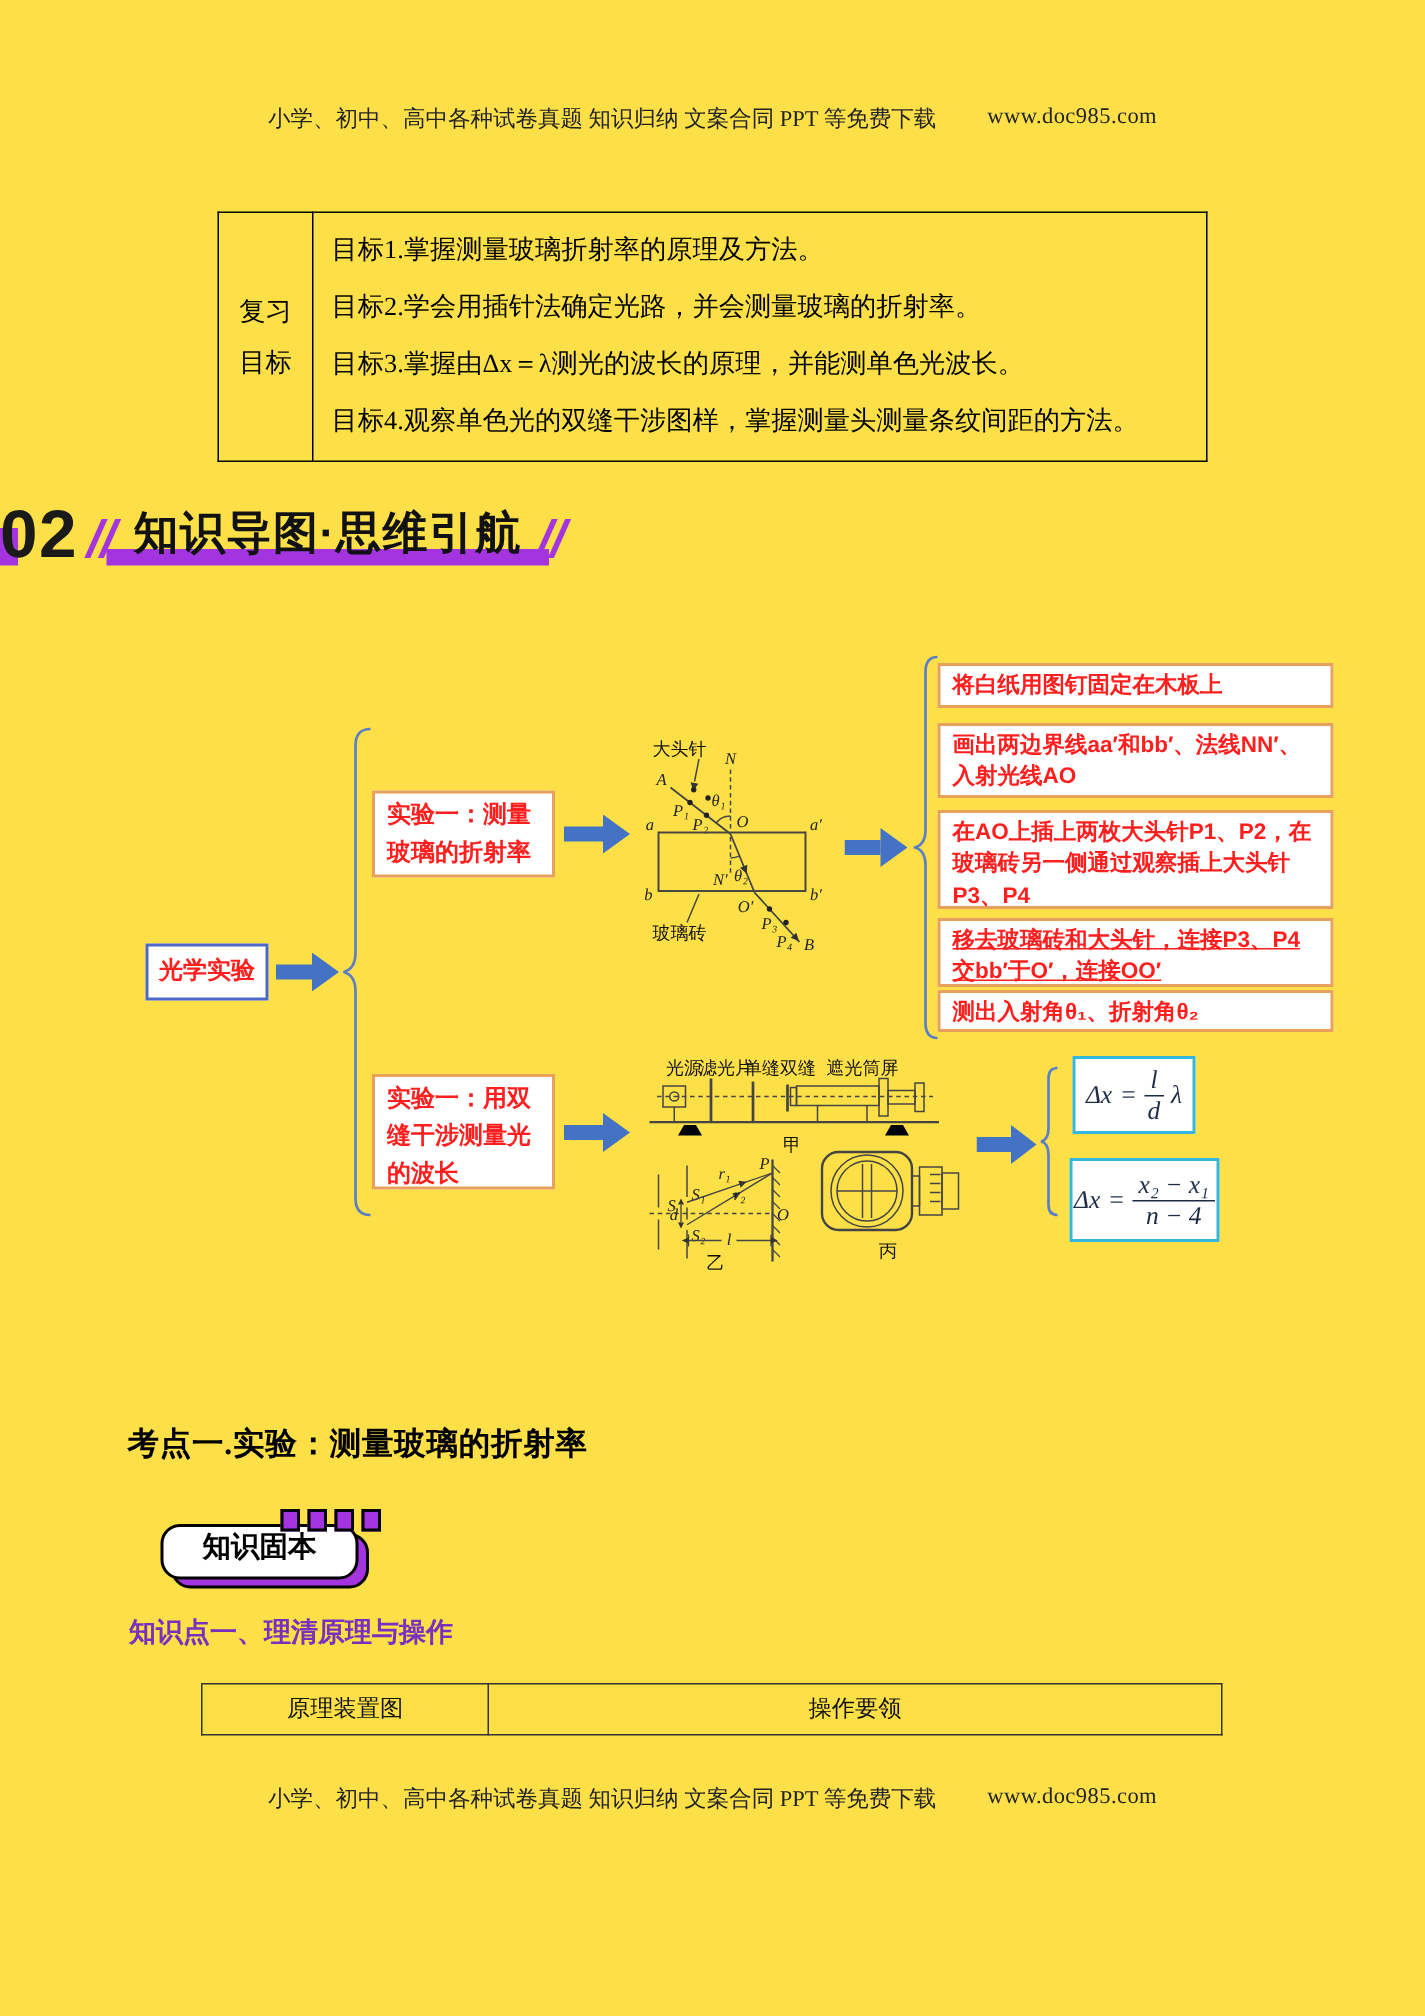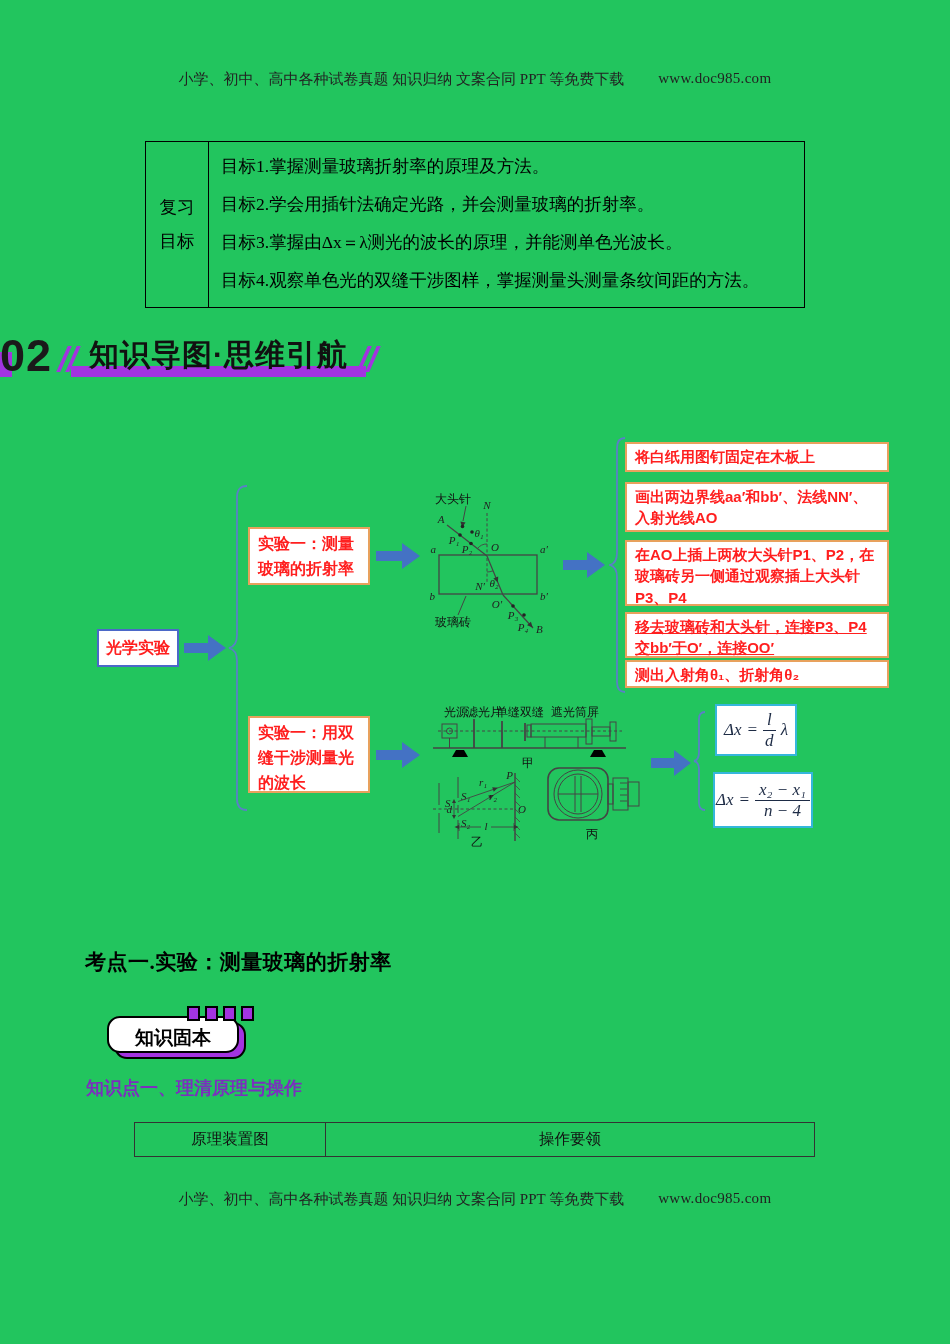--- a/index.html
+++ b/index.html
@@ -1,16 +1,16 @@
 <!DOCTYPE html>
 <html><head>
 <meta charset="utf-8">
 <style>
   html,body{margin:0;padding:0;background:#e8e8e8;}
-  .page{position:relative;width:950px;height:1344px;background:#22c55e;margin:0 auto;overflow:hidden;
+  .page{position:relative;width:950px;height:1344px;background:#fde047;margin:0 auto;overflow:hidden;
         font-family:"Liberation Serif","DejaVu Serif",serif;color:#000;}
 
   
   .doc-header,.doc-footer{position:absolute;left:0;width:100%;display:flex;justify-content:center;
         gap:34px;font-size:15px;color:#222;}
   .doc-header{top:70px;} .doc-footer{top:1190px;}
   .doc-url{letter-spacing:.3px;}
 
   
   .goals-table{position:absolute;left:145px;top:141px;width:660px;border-collapse:collapse;}
@@ -58,21 +58,21 @@
   .frac .den{padding:0 2px;}
 
   
   .kaodian{position:absolute;left:85px;top:948px;margin:0;font-size:21px;font-weight:800;color:#000;letter-spacing:.5px;}
 
   
   .badge{position:absolute;left:107px;top:1003px;width:160px;height:60px;}
   .badge-shadow{position:absolute;left:7px;top:19px;width:132px;height:37px;background:#A334E0;
         border:2px solid #000;border-radius:13px;box-sizing:border-box;}
   .badge-box{position:absolute;left:0;top:13px;width:132px;height:37px;background:#fff;border:2.5px solid #000;
-        border-radius:13px;box-sizing:border-box;display:flex;align-items:flex-end;justify-content:center;
+        border-radius:13px;box-sizing:border-box;display:flex;align-items:flex-start;justify-content:center;
         font-family:"Liberation Sans","DejaVu Sans",sans-serif;font-weight:800;font-size:19px;color:#000;}
   .badge-squares{position:absolute;left:80px;top:3px;display:flex;gap:5px;}
   .badge-squares i{display:block;width:9px;height:11px;background:#A334E0;border:2px solid #000;}
 
   .kp-title{position:absolute;left:86px;top:1076px;margin:0;font-family:"Liberation Sans","DejaVu Sans",sans-serif;
         font-size:18px;font-weight:800;color:#7B2FBE;}
 
   
   .principle-table{position:absolute;left:134px;top:1122px;width:681px;border-collapse:collapse;}
   .principle-table td{border:1.4px solid #333;height:31px;text-align:center;font-size:15.5px;color:#111;}

